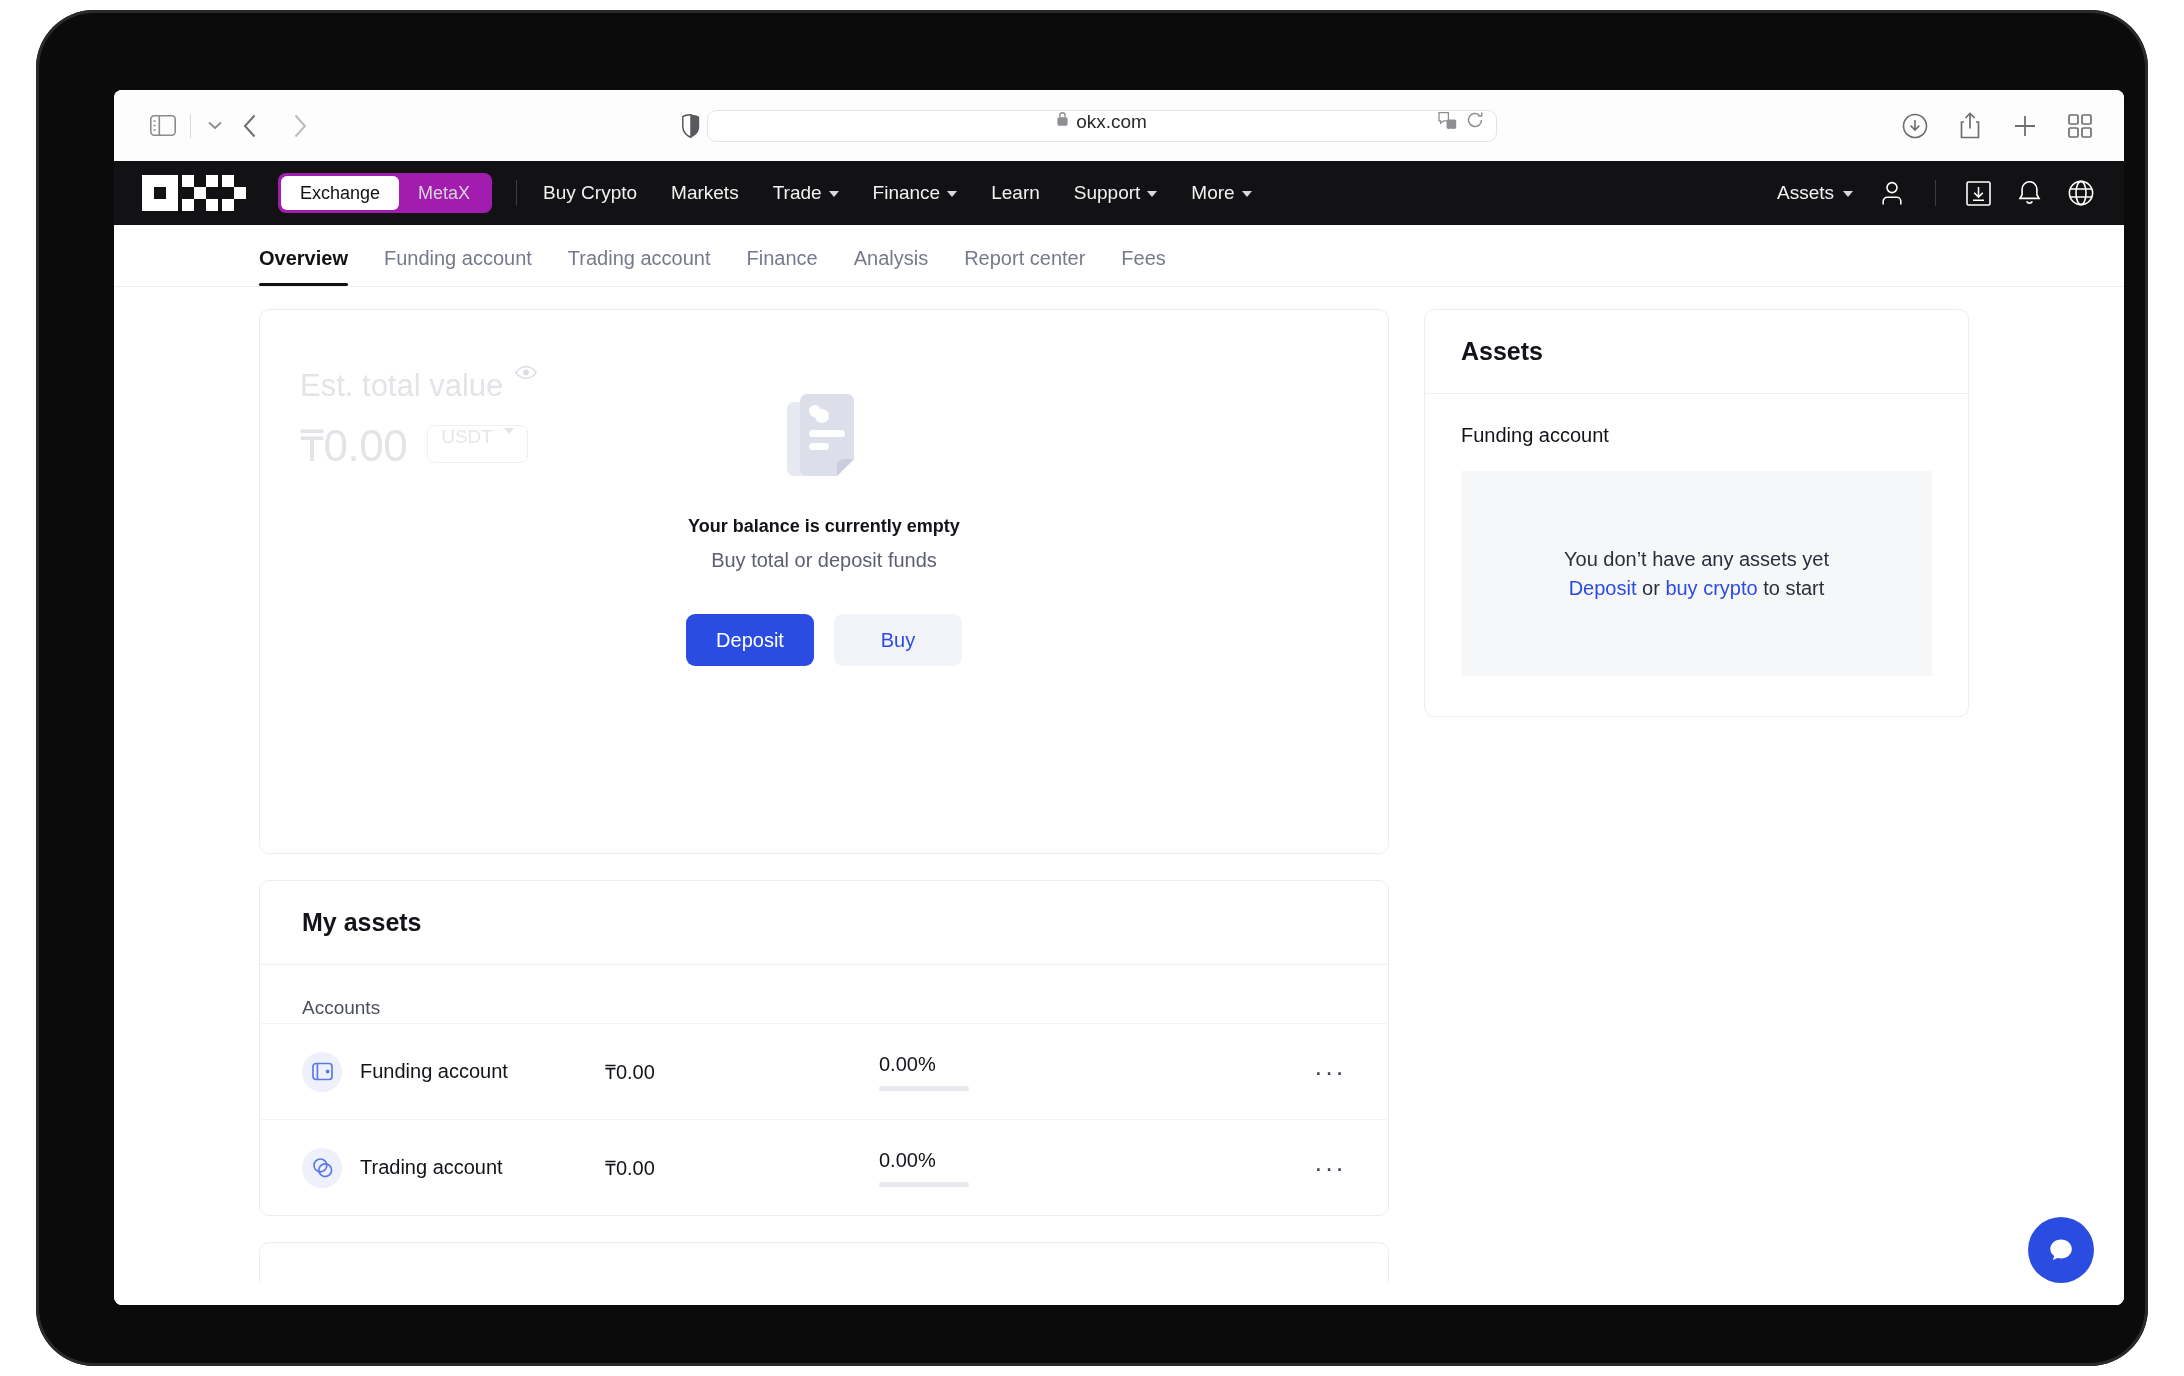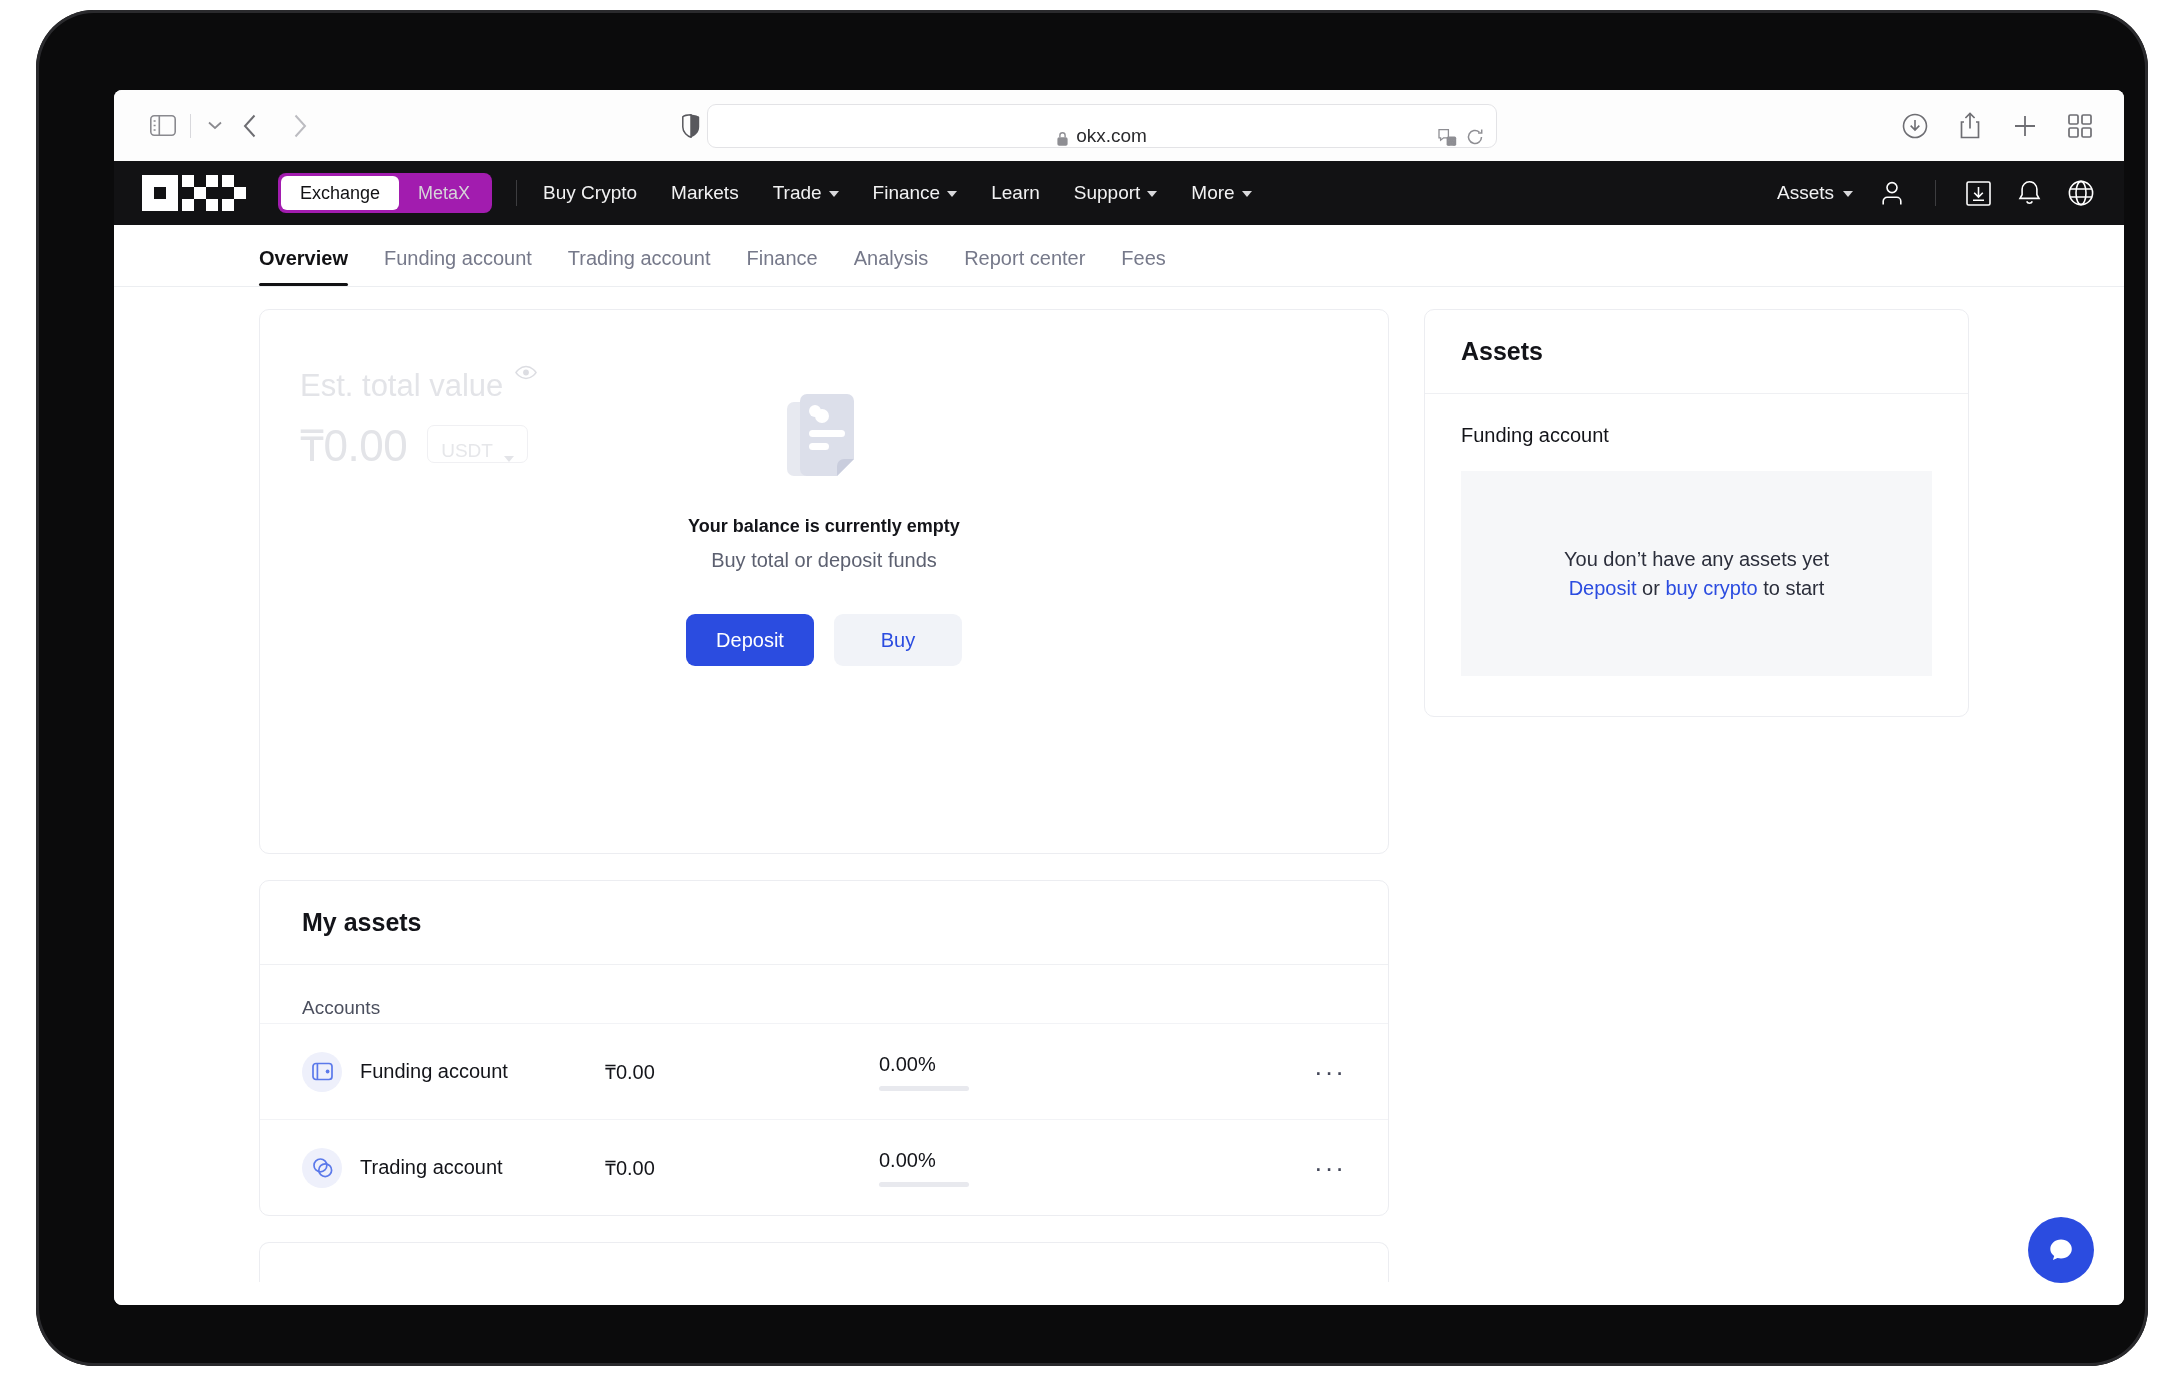--- a/index.html
+++ b/index.html
@@ -38,25 +38,25 @@
     padding: 0 32px;
   }
   .chrome-icon { color: #6e6e73; display: flex; align-items: center; justify-content: center; }
   .sidebar-btn { width: 34px; height: 34px; }
   .chev-btn { width: 20px; height: 30px; margin-left: 4px; }
   .vdiv { width: 1px; height: 24px; background: #d8d8dc; margin: 0 10px; }
   .navarrow { width: 38px; height: 38px; margin: 0 6px; }
   #url-wrap { flex: 1; display: flex; align-items: center; justify-content: center; position: relative; }
   #shield-icon { position: absolute; left: calc(50% - 420px); }
   #url-field {
-    width: 790px; height: 44px;
+    width: 790px; height: 32px;
     background: #ffffff;
     border: 1px solid #e3e3e6;
     border-radius: 9px;
-    display: flex; align-items: flex-end; justify-content: center;
+    display: flex; align-items: flex-start; justify-content: center;
     position: relative;
     font-size: 19px; color: #2b2b2e;
   }
   #url-field .lock { margin-right: 7px; display: inline-flex; }
   #url-right { position: absolute; right: 12px; display: flex; align-items: center; gap: 9px; }
   #chrome-right { display: flex; align-items: center; gap: 30px; margin-left: 24px; }
 
   
   #okx-header {
     height: 64px;
@@ -144,21 +144,21 @@
   #balance-card { height: 545px; position: relative; padding: 34px 40px; }
   #est-row { display: flex; align-items: center; gap: 12px; }
   #est-label { font-size: 31px; color: #e3e4e8; margin-top: 24px; }
   #balance-row { display: flex; align-items: center; gap: 20px; margin-top: 10px; }
   #balance-value { font-size: 44px; color: #e3e4e8; letter-spacing: -0.5px; }
   #currency-select {
     border: 1px solid #f0f0f3;
     border-radius: 7px;
     height: 38px;
     padding: 0 13px;
-    display: flex; align-items: flex-end; gap: 11px;
+    display: flex; align-items: flex-start; gap: 11px;
     font-size: 19px; color: #e6e7ea;
   }
   #empty-state {
     position: absolute;
     left: 0; right: 0; top: 78px;
     display: flex; flex-direction: column; align-items: center;
   }
   #empty-illus { width: 110px; height: 100px; margin-bottom: 28px; }
   #empty-title { font-size: 18px; color: #131419; font-weight: 600; margin-bottom: 12px; }
   #empty-sub { font-size: 20px; color: #5c6070; margin-bottom: 42px; }

